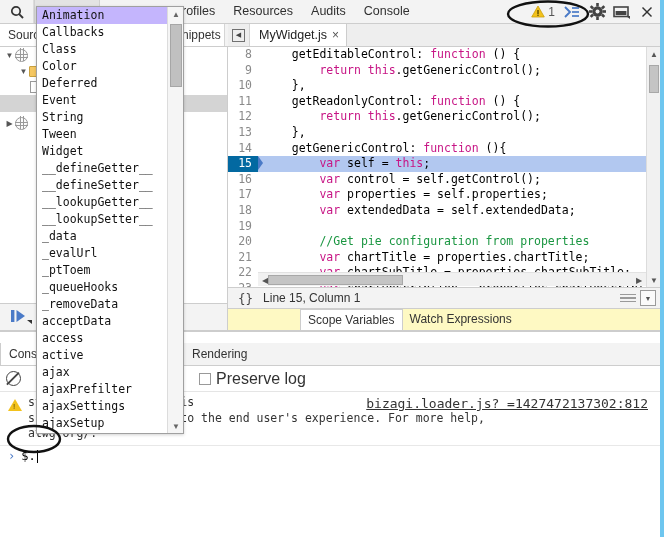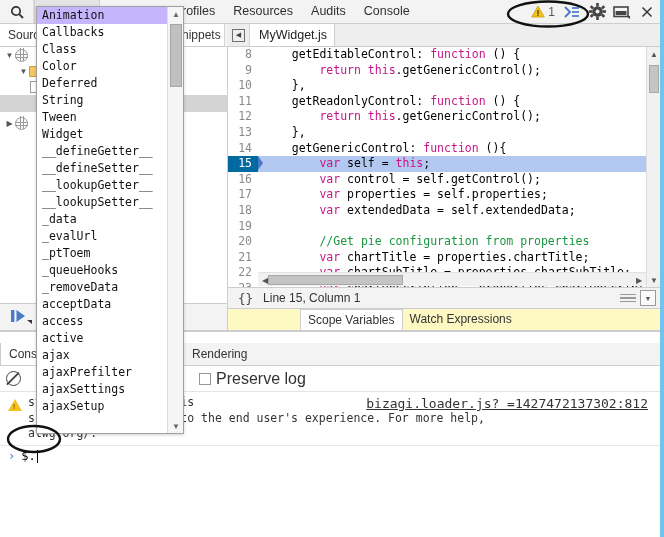--- a/index.html
+++ b/index.html
@@ -79,21 +79,21 @@
     width: 22px; height: 22px; display: flex;
     align-items: center; justify-content: center;
     border-right: 1px solid #d5d5d5;
   }
   .nav-box { width: 13px; height: 13px; border: 1px solid #707070; display:flex;align-items:center;justify-content:center;}
   .filetab {
     height: 22px; line-height: 22px;
     padding: 0 7px 0 9px; background: #fff;
     border-right: 1px solid #cdcdcd;
     font-size: 12.5px; color: #222;
-    display: flex; align-items: flex-end; gap: 18px; flex-direction: column;
+    display: flex; align-items: flex-end; gap: 5px;
   }
   .filetab .xc { color: #555; font-size: 12px; }
 
   
   .sidebar {
     position: absolute; left: 0; top: 47px;
     width: 228px; height: 256px;
     background: #fff;
     border-right: 1px solid #cdcdcd;
     overflow: hidden;
@@ -543,20 +543,21 @@
     </div>
   </div>
 
   <div class="autocomplete">
     <div class="ac-list" id="ac-list">
         <div class="ac-item sel">Animation</div>
         <div class="ac-item">Callbacks</div>
         <div class="ac-item">Class</div>
         <div class="ac-item">Color</div>
         <div class="ac-item">Deferred</div>
+        <div class="ac-item">Event</div>
         <div class="ac-item">String</div>
         <div class="ac-item">Tween</div>
         <div class="ac-item">Widget</div>
         <div class="ac-item">__defineGetter__</div>
         <div class="ac-item">__defineSetter__</div>
         <div class="ac-item">__lookupGetter__</div>
         <div class="ac-item">__lookupSetter__</div>
         <div class="ac-item">_data</div>
         <div class="ac-item">_evalUrl</div>
         <div class="ac-item">_ptToem</div>

